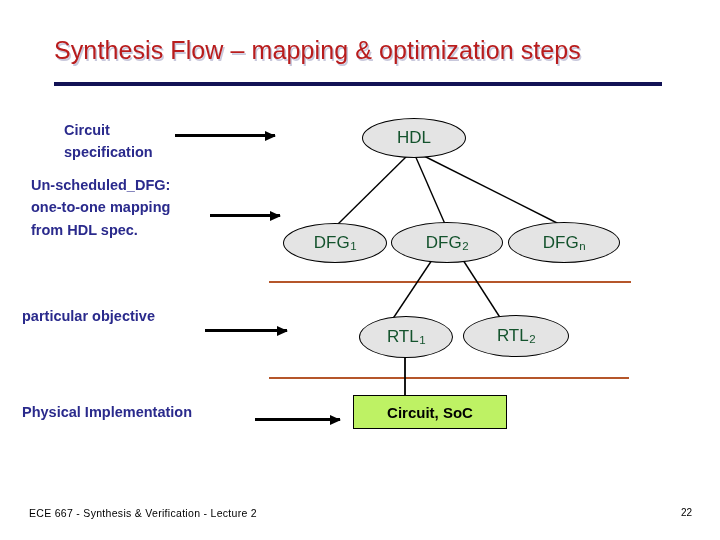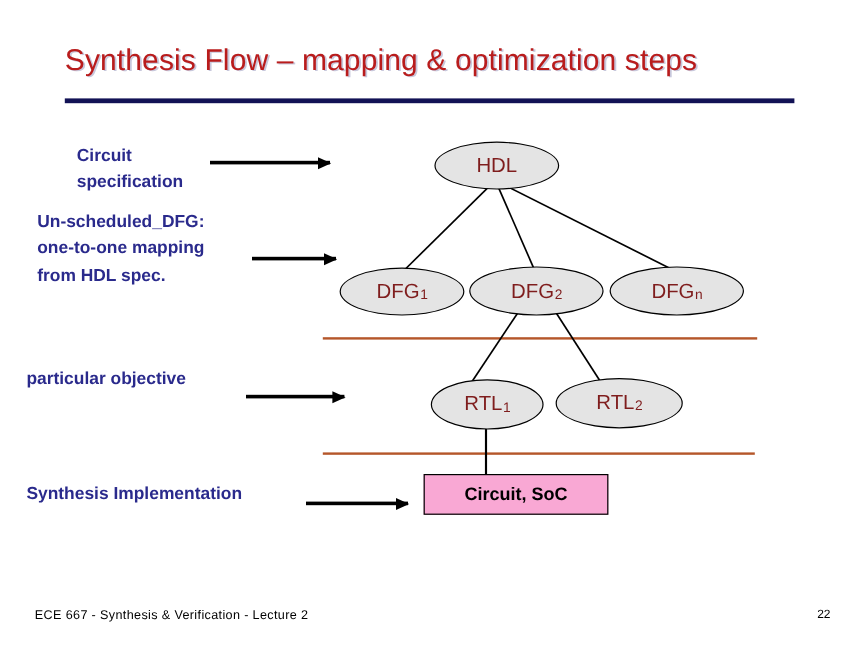--- a/index.html
+++ b/index.html
@@ -85,21 +85,21 @@
 
   
   .node-ellipse {
     position: absolute;
     background: #e4e4e4;
     border: 1.3px solid #000000;
     border-radius: 50%;
     display: flex;
     align-items: center;
     justify-content: center;
-    color: #7f1d1d;
+    color: #14532d;
     font-size: 17px;
     font-family: "Liberation Sans", sans-serif;
     z-index: 3;
   }
   .node-ellipse .sub {
     font-size: 11.5px;
     vertical-align: sub;
     position: relative;
     top: 3px;
     left: 0.5px;
@@ -111,21 +111,21 @@
   #node-rtl1 { left: 359px; top: 316px; width: 92px;  height: 40px; }
   #node-rtl2 { left: 463px; top: 315px; width: 104px; height: 40px; }
 
   
   #node-circuit {
     position: absolute;
     left: 353px;
     top: 395px;
     width: 152px;
     height: 32px;
-    background: #f9a8d4;
+    background: #bef264;
     border: 1.3px solid #000000;
     display: flex;
     align-items: center;
     justify-content: center;
     font-size: 15px;
     font-weight: bold;
     color: #000000;
     z-index: 3;
   }
 
@@ -192,21 +192,21 @@
     <div>Un-scheduled_DFG:</div>
     <div>one-to-one mapping</div>
     <div>from HDL spec.</div>
   </div>
 
   <div class="step-label" id="label-rtl">
     <div>particular objective</div>
   </div>
 
   <div class="step-label" id="label-physical">
-    <div>Synthesis Implementation</div>
+    <div>Physical Implementation</div>
   </div>
 
   <div class="arrow" id="arrow-1"></div>
   <div class="arrow" id="arrow-2"></div>
   <div class="arrow" id="arrow-3"></div>
   <div class="arrow" id="arrow-4"></div>
 
   <div class="node-ellipse" id="node-hdl">
     <span>HDL</span>
       <span class="sub"></span>

